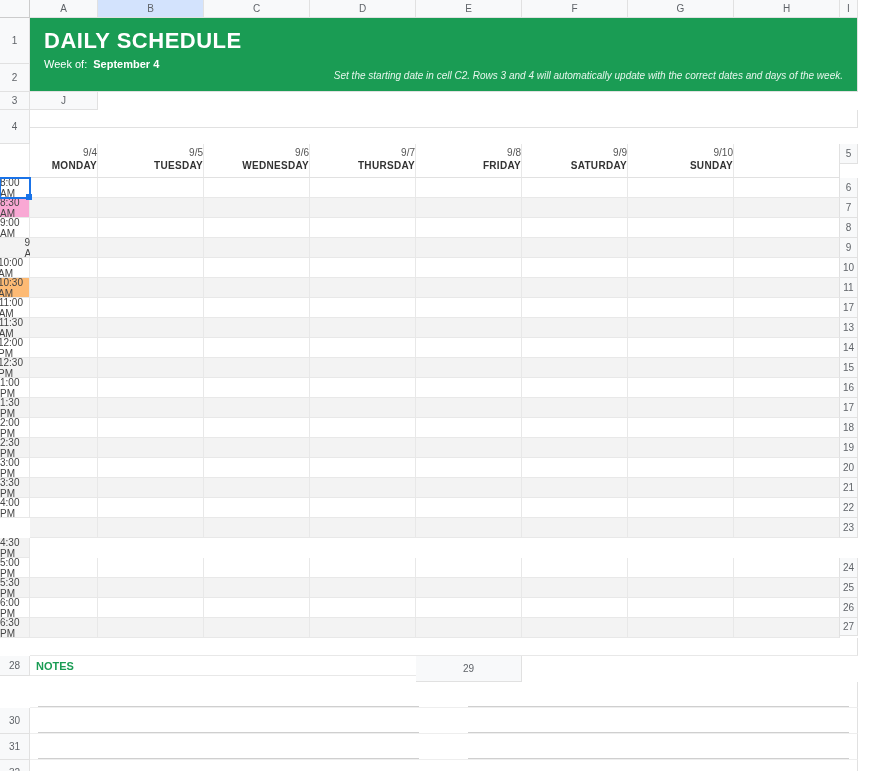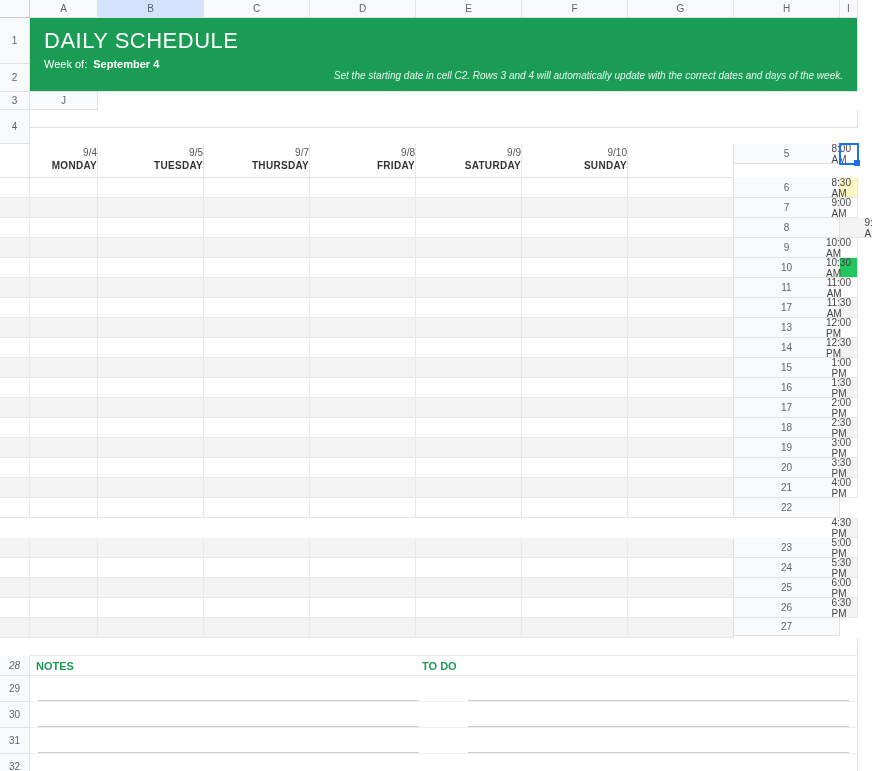--- a/index.html
+++ b/index.html
@@ -40,21 +40,21 @@
   .banner {
     grid-column: 2 / span 9;
     grid-row: 2 / span 2;
     background: #1a9c54;
     color: #fff;
     padding: 10px 14px 10px 14px;
     position: relative;
     border-right: 1px solid #e1e1e1;
     border-bottom: 1px solid #e1e1e1;
   }
-  .banner h1 { font-size: 22px; font-weight: 400; letter-spacing: .5px; }
+  .banner h1 { font-size: 22px; font-weight: 700; letter-spacing: .5px; }
   .banner .sub { margin-top: 4px; font-size: 11px; }
   .banner .sub .wk { font-weight: 700; margin-left: 6px; }
   .banner .hint {
     position: absolute; right: 14px; bottom: 10px;
     font-style: italic; font-size: 10px; color: #e6f6ec;
     text-align: right;
   }
 
   .rowhdr.r1 { grid-row: 2; height: 46px; }
   .rowhdr.r2 { grid-row: 3; height: 28px; }
@@ -135,21 +135,21 @@
     grid-column: 6 / span 5;
     height:20px;
     display:flex; align-items:center;
     padding-left:6px;
     color:#1a9c54;
     font-weight:700;
     font-size:11px;
     border-right:1px solid #e1e1e1;
     border-bottom:1px solid #e8e8e8;
   }
-  .rowhdr.rn { height:20px;font-style:italic; }
+  .rowhdr.rn { height:20px; }
   .rowhdr.rl { height:26px; }
 </style>
 </head>
 <body>
 
 <div class="sheet" id="sheet">
     <div class="corner"></div>
     <div class="colhdr">A</div>
     <div class="colhdr sel">B</div>
     <div class="colhdr">C</div>
@@ -173,20 +173,24 @@
     <div class="dayhdr first"></div>
     <div class="dayhdr">
       <div class="dt">9/4</div>
       <div class="dy">MONDAY</div>
     </div>
     <div class="dayhdr">
       <div class="dt">9/5</div>
       <div class="dy">TUESDAY</div>
     </div>
     <div class="dayhdr">
+      <div class="dt">9/6</div>
+      <div class="dy">WEDNESDAY</div>
+    </div>
+    <div class="dayhdr">
       <div class="dt">9/7</div>
       <div class="dy">THURSDAY</div>
     </div>
     <div class="dayhdr">
       <div class="dt">9/8</div>
       <div class="dy">FRIDAY</div>
     </div>
     <div class="dayhdr">
       <div class="dt">9/9</div>
       <div class="dy">SATURDAY</div>
@@ -200,21 +204,21 @@
     <div class="timecell sel">8:00 AM</div>
     <div class="slot"></div>
     <div class="slot"></div>
     <div class="slot"></div>
     <div class="slot"></div>
     <div class="slot"></div>
     <div class="slot"></div>
     <div class="slot"></div>
     <div class="slot endcol"></div>
     <div class="rowhdr rt">6</div>
-    <div class="timecell row-even-cell" style="background: #fef9c3;">8:30 AM</div>
+    <div class="timecell row-even-cell" style="background: #f9a8d4;">8:30 AM</div>
     <div class="slot" style="background: rgb(243, 243, 243);"></div>
     <div class="slot" style="background: rgb(243, 243, 243);"></div>
     <div class="slot" style="background: rgb(243, 243, 243);"></div>
     <div class="slot" style="background: rgb(243, 243, 243);"></div>
     <div class="slot" style="background: rgb(243, 243, 243);"></div>
     <div class="slot" style="background: rgb(243, 243, 243);"></div>
     <div class="slot" style="background: rgb(243, 243, 243);"></div>
     <div class="slot endcol" style="background: rgb(243, 243, 243);"></div>
     <div class="rowhdr rt">7</div>
     <div class="timecell">9:00 AM</div>
@@ -240,21 +244,21 @@
     <div class="timecell">10:00 AM</div>
     <div class="slot"></div>
     <div class="slot"></div>
     <div class="slot"></div>
     <div class="slot"></div>
     <div class="slot"></div>
     <div class="slot"></div>
     <div class="slot"></div>
     <div class="slot endcol"></div>
     <div class="rowhdr rt">10</div>
-    <div class="timecell row-even-cell" style="background: #22c55e;">10:30 AM</div>
+    <div class="timecell row-even-cell" style="background: #fdba74;">10:30 AM</div>
     <div class="slot" style="background: rgb(243, 243, 243);"></div>
     <div class="slot" style="background: rgb(243, 243, 243);"></div>
     <div class="slot" style="background: rgb(243, 243, 243);"></div>
     <div class="slot" style="background: rgb(243, 243, 243);"></div>
     <div class="slot" style="background: rgb(243, 243, 243);"></div>
     <div class="slot" style="background: rgb(243, 243, 243);"></div>
     <div class="slot" style="background: rgb(243, 243, 243);"></div>
     <div class="slot endcol" style="background: rgb(243, 243, 243);"></div>
     <div class="rowhdr rt">11</div>
     <div class="timecell">11:00 AM</div>
@@ -413,21 +417,20 @@
     <div class="slot" style="background: rgb(243, 243, 243);"></div>
     <div class="slot" style="background: rgb(243, 243, 243);"></div>
     <div class="slot" style="background: rgb(243, 243, 243);"></div>
     <div class="slot" style="background: rgb(243, 243, 243);"></div>
     <div class="slot" style="background: rgb(243, 243, 243);"></div>
     <div class="slot endcol" style="background: rgb(243, 243, 243);"></div>
     <div class="rowhdr rb">27</div>
     <div class="blank"></div>
     <div class="rowhdr rn">28</div>
     <div class="notesrow">NOTES</div>
-    <div class="todohdr">TO DO</div>
     <div class="rowhdr rl">29</div>
     <div style="grid-column:2 / span 9;height:26px;display:flex;border-right:1px solid #e1e1e1;border-bottom:1px solid #eee;">
       <div style="flex:0 0 46%;margin:0 2% 0 1%;border-bottom:1px solid #cfcfcf;align-self:flex-end;height:0;"></div>
       <div style="flex:1"></div>
       <div style="flex:0 0 46%;margin:0 1% 0 2%;border-bottom:1px solid #cfcfcf;align-self:flex-end;height:0;"></div>
     </div>
     <div class="rowhdr rl">30</div>
     <div style="grid-column:2 / span 9;height:26px;display:flex;border-right:1px solid #e1e1e1;border-bottom:1px solid #eee;">
       <div style="flex:0 0 46%;margin:0 2% 0 1%;border-bottom:1px solid #cfcfcf;align-self:flex-end;height:0;"></div>
       <div style="flex:1"></div>

